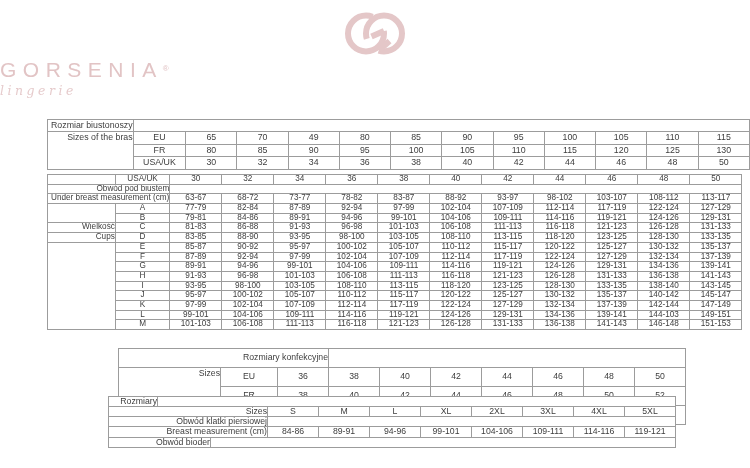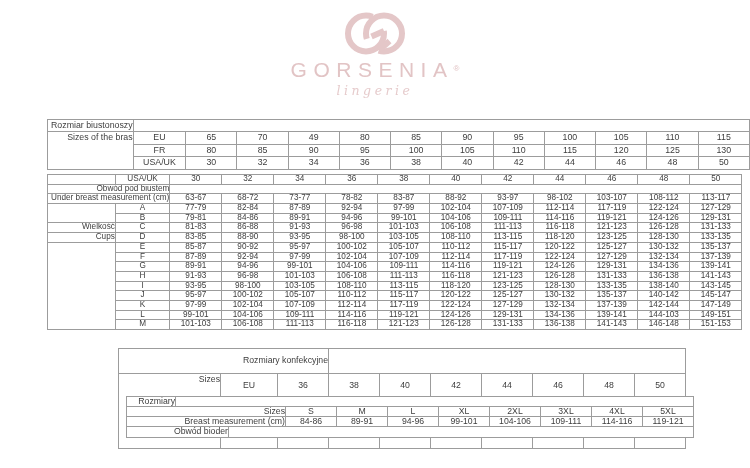--- a/index.html
+++ b/index.html
@@ -1,39 +1,39 @@
 <!DOCTYPE html>
 <html><head>
 <meta charset="utf-8">
 <style>
   *{margin:0;padding:0;box-sizing:border-box}
   html,body{width:750px;height:468px;background:#fff;font-family:"Liberation Sans",sans-serif}
   .screen{position:absolute;top:0;left:0;width:750px;height:468px;background:#fff;overflow:hidden}
 
   
-  .logo{position:absolute;top:10px;left:0;width:750px;text-align:center;color:#e2c4c5}
+  .logo{position:absolute;top:10px;left:0;width:750px;color:#e2c4c5}
   .logo .mono{display:block;margin:0 auto 1px auto}
   .brand{font-size:21px;letter-spacing:6.5px;font-weight:400;color:#e2c4c5;white-space:nowrap}
   .brand sup{font-size:8px;letter-spacing:0;vertical-align:6px}
   .tagline{font-family:"DejaVu Serif",serif;font-style:italic;font-size:12.5px;letter-spacing:3.5px;color:#e6cbcc;margin-top:1px}
 
   
   table.tbl{border-collapse:collapse;table-layout:fixed;position:absolute;background:#fff}
   .tbl td{border:1px solid #9c9c9c;color:#3d3d3d;text-align:center;vertical-align:middle;
           padding:0;line-height:1.05;white-space:nowrap;overflow:hidden}
   .tbl td.lbl{text-align:right;padding-left:3px}
   .tbl td.top{vertical-align:top;padding-top:1px}
 
   .t1{left:47px;top:119px}
   .t1 td{height:12.4px;font-size:8.8px}
   .t2{left:47px;top:174px}
   .t2 td{height:9.7px;font-size:8.2px}
   .t3{left:118px;top:348px}
-  .t3 td{height:25px;font-size:8.7px}
-  .t4{left:126px;top:396px}
+  .t3 td{height:19px;font-size:8.7px}
+  .t4{left:108px;top:396px}
   .t4 td{height:10.1px;font-size:8.7px}
 </style>
 </head>
 <body>
 
 <div class="screen">
 
   <div class="logo">
     <svg class="mono" width="64" height="47" viewBox="0 0 128 94">
       <g fill="none" stroke="#e4c7c8" stroke-width="12" stroke-linecap="butt">
@@ -454,20 +454,24 @@
       <td>S</td>
           <td>M</td>
           <td>L</td>
           <td>XL</td>
           <td>2XL</td>
           <td>3XL</td>
           <td>4XL</td>
           <td>5XL</td>
         </tr>
       <tr>
+        <td class="lbl" colspan="3">Obwód klatki piersiowej</td>
+        <td colspan="8"></td>
+      </tr>
+      <tr>
         <td class="lbl" colspan="3">Breast measurement (cm)</td>
 
       <td>84-86</td>
           <td>89-91</td>
           <td>94-96</td>
           <td>99-101</td>
           <td>104-106</td>
           <td>109-111</td>
           <td>114-116</td>
           <td>119-121</td>

